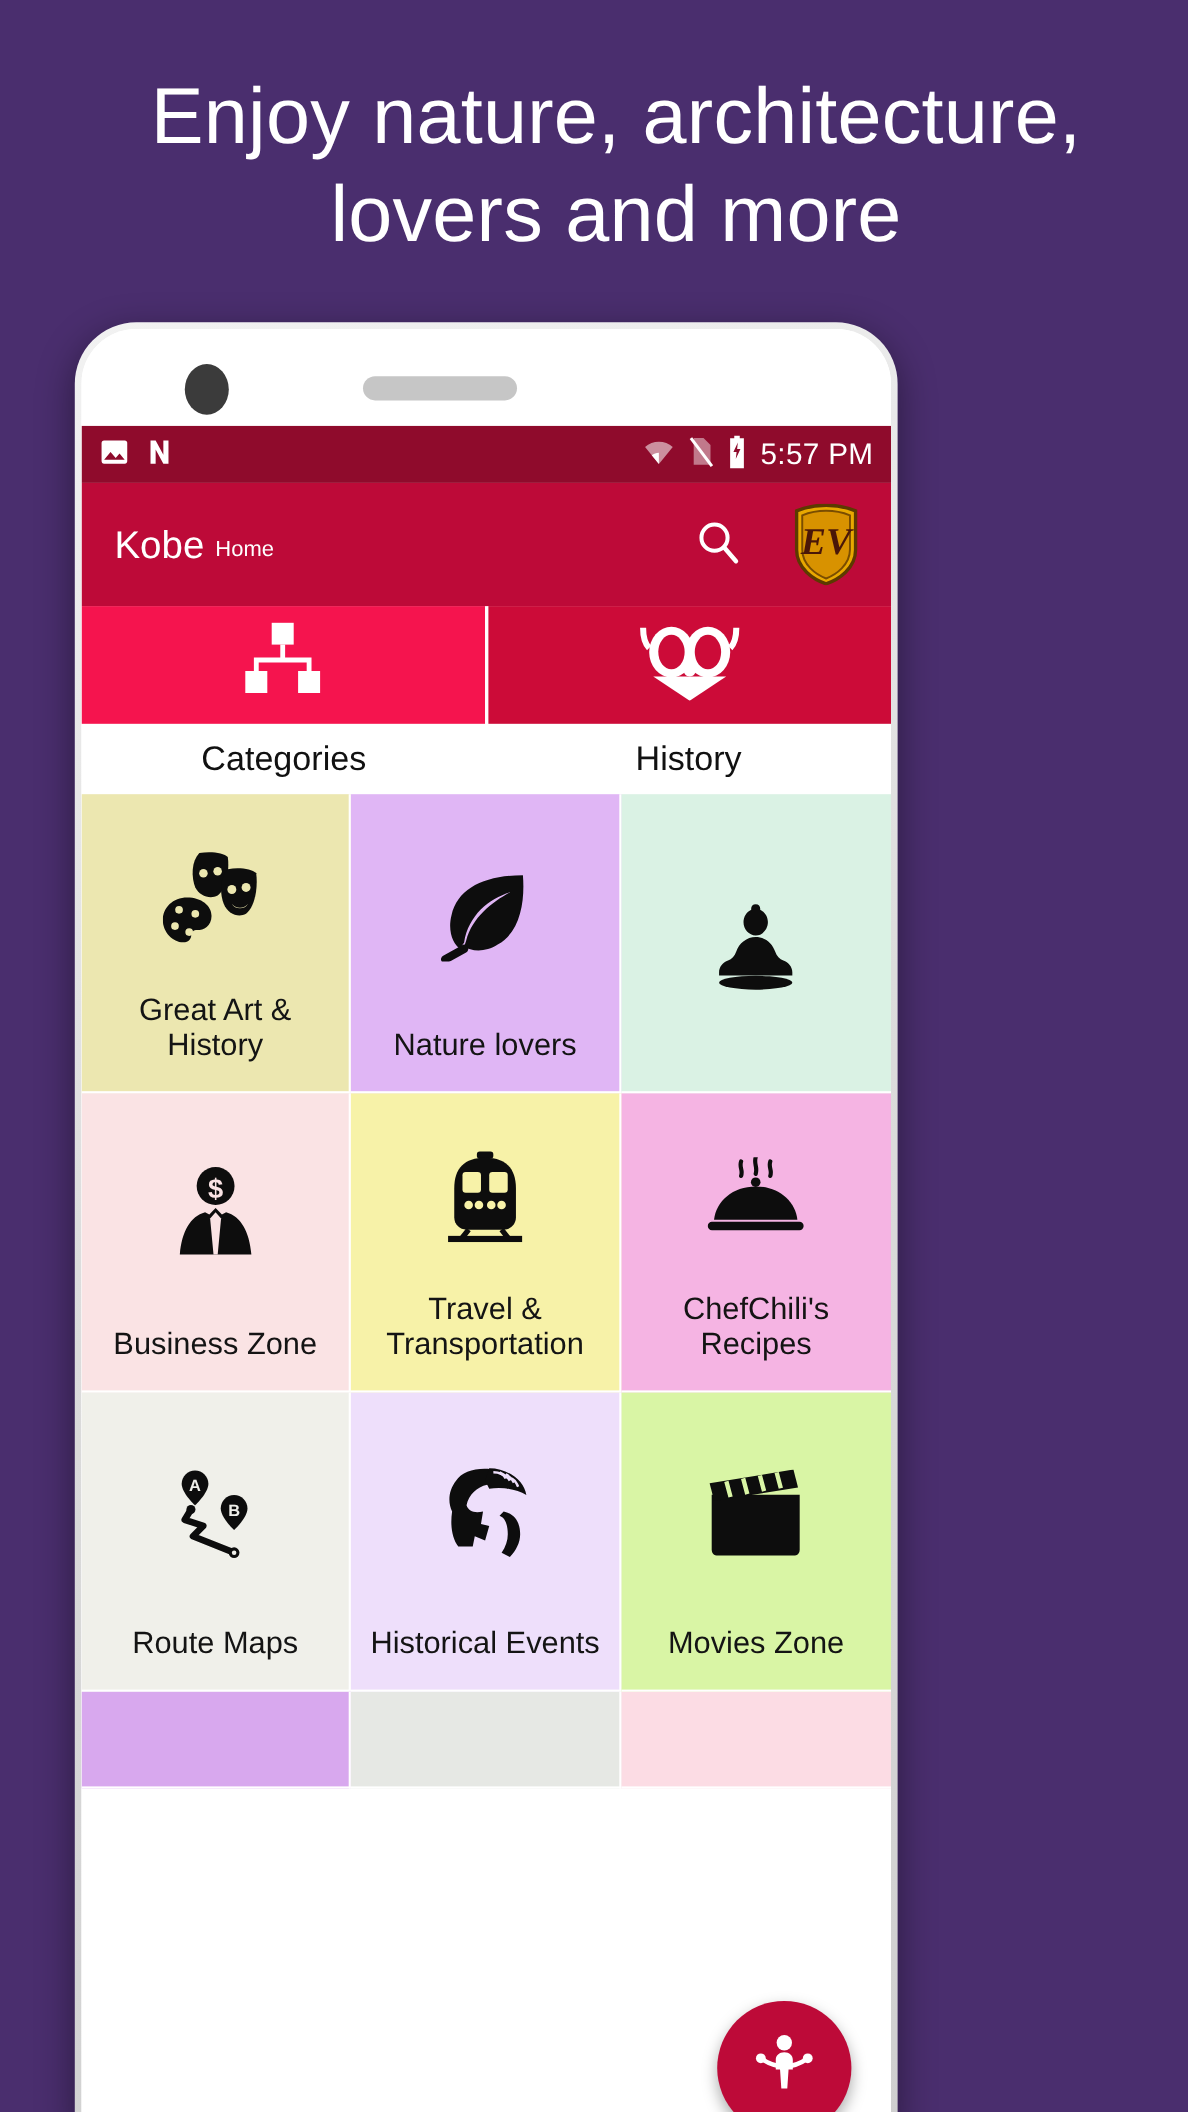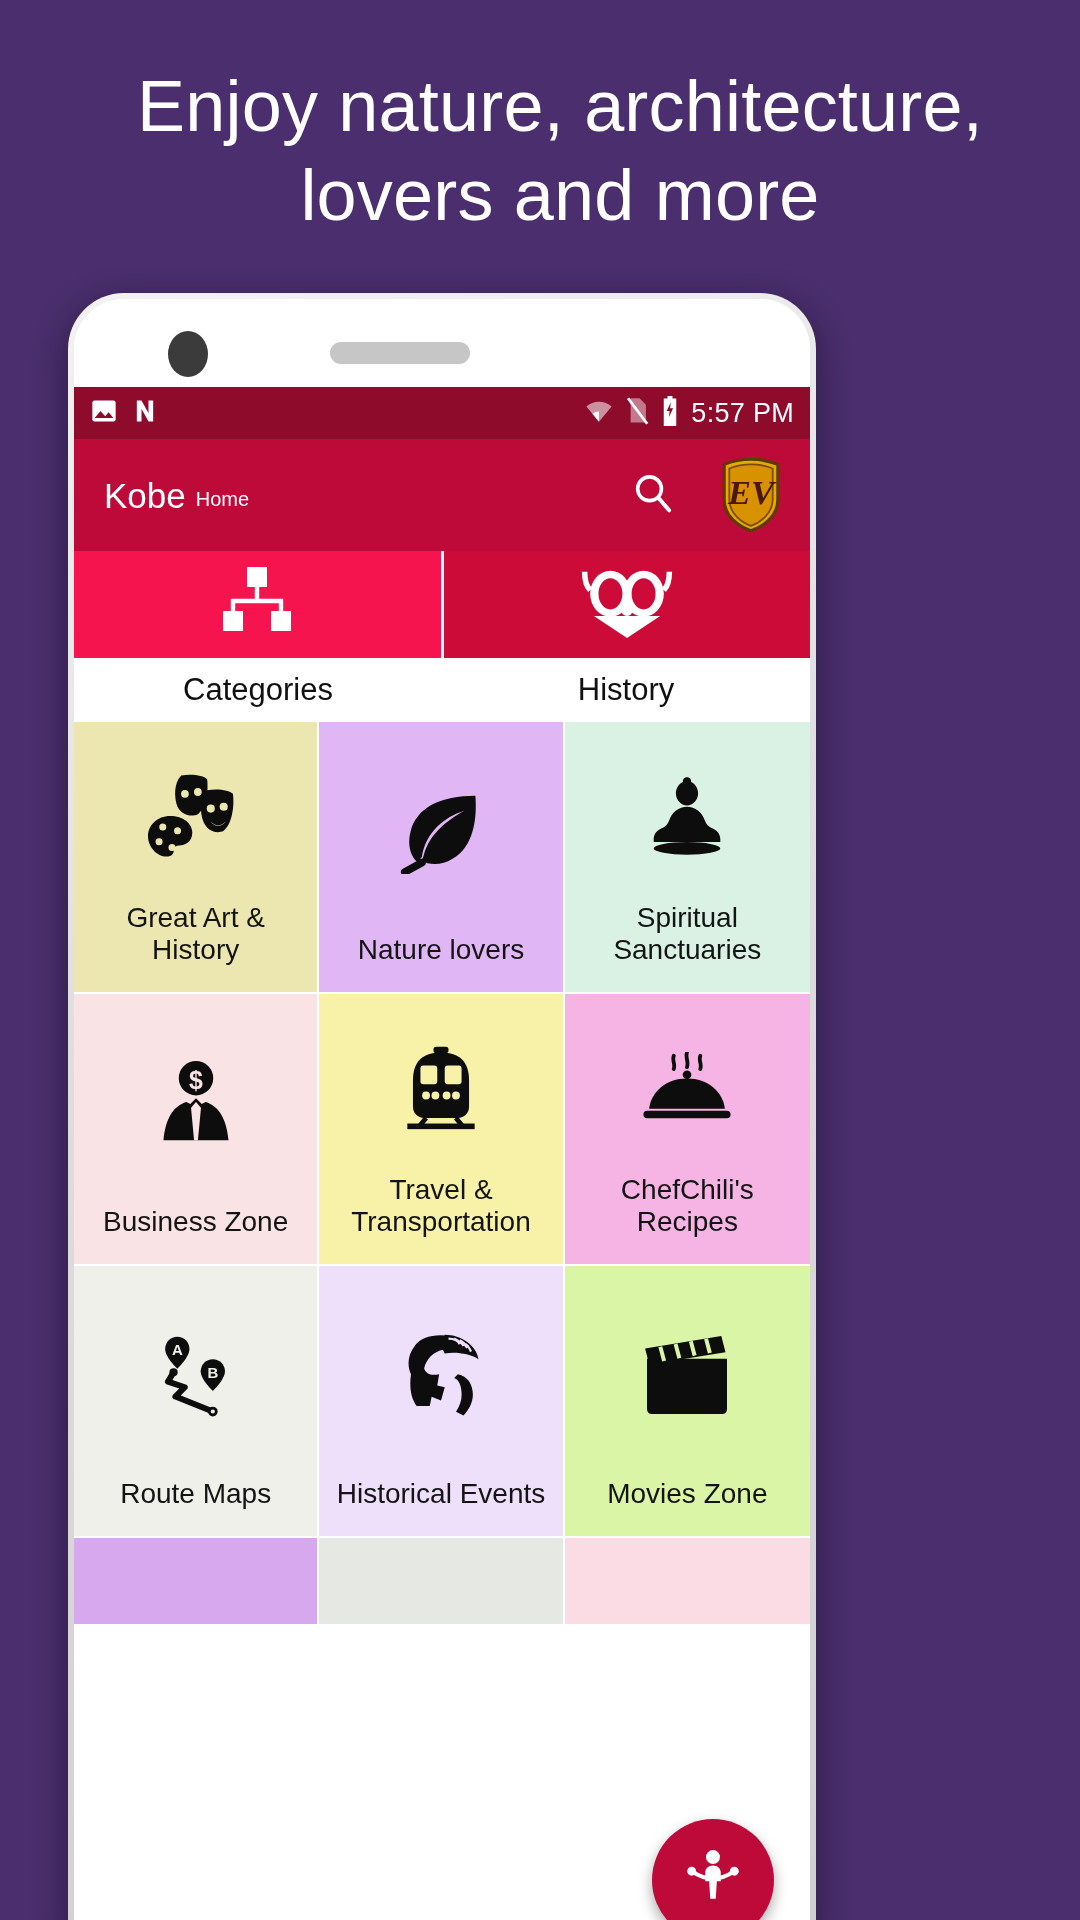--- a/index.html
+++ b/index.html
@@ -300,21 +300,20 @@
         </div>
 
         <div class="tile" style="background:#daf2e4; border-right:none">
           <div class="tile-icon">
             <svg width="74" height="82" viewBox="0 0 40 44">
               <path d="M20 1c-1.6 0-2.4 1.2-2.2 2.6C15.6 4.6 14 7 14 9.7c0 3.6 2.7 6.6 6 6.6s6-3 6-6.6c0-2.7-1.6-5.1-3.8-6.1C22.4 2.2 21.6 1 20 1z" fill="#0d0d0d"></path>
               <path d="M20 17c-4.4 0-8.2 3-9.6 7.3-.7 2.2-2.2 3.6-4 4.3C4 29.5 2 31.6 2 34.5V36h36v-1.5c0-2.9-2-5-4.4-5.9-1.8-.7-3.3-2.1-4-4.3C28.2 20 24.4 17 20 17z" fill="#0d0d0d"></path>
               <ellipse cx="20" cy="39.5" rx="18" ry="3.4" fill="#0d0d0d"></ellipse>
             </svg>
           </div>
-          <div class="tile-label">Spiritual Sanctuaries</div>
         </div>
 
         <div class="tile" style="background:#fae3e4">
           <div class="tile-icon">
             <svg width="78" height="88" viewBox="0 0 40 46">
               <circle cx="20" cy="9.5" r="9" fill="#0d0d0d"></circle>
               <text x="20" y="15" font-family="Liberation Sans, sans-serif" font-size="13" font-weight="bold" fill="#fae3e4" text-anchor="middle">$</text>
               <path d="M20 20l-3 3-2-1C8 24 4 31 3 42h34c-1-11-5-18-12-20l-2 1z" fill="#0d0d0d"></path>
               <path d="M20 22l2.6 3-1.6 17h-2L17.4 25z" fill="#fae3e4"></path>
             </svg>

